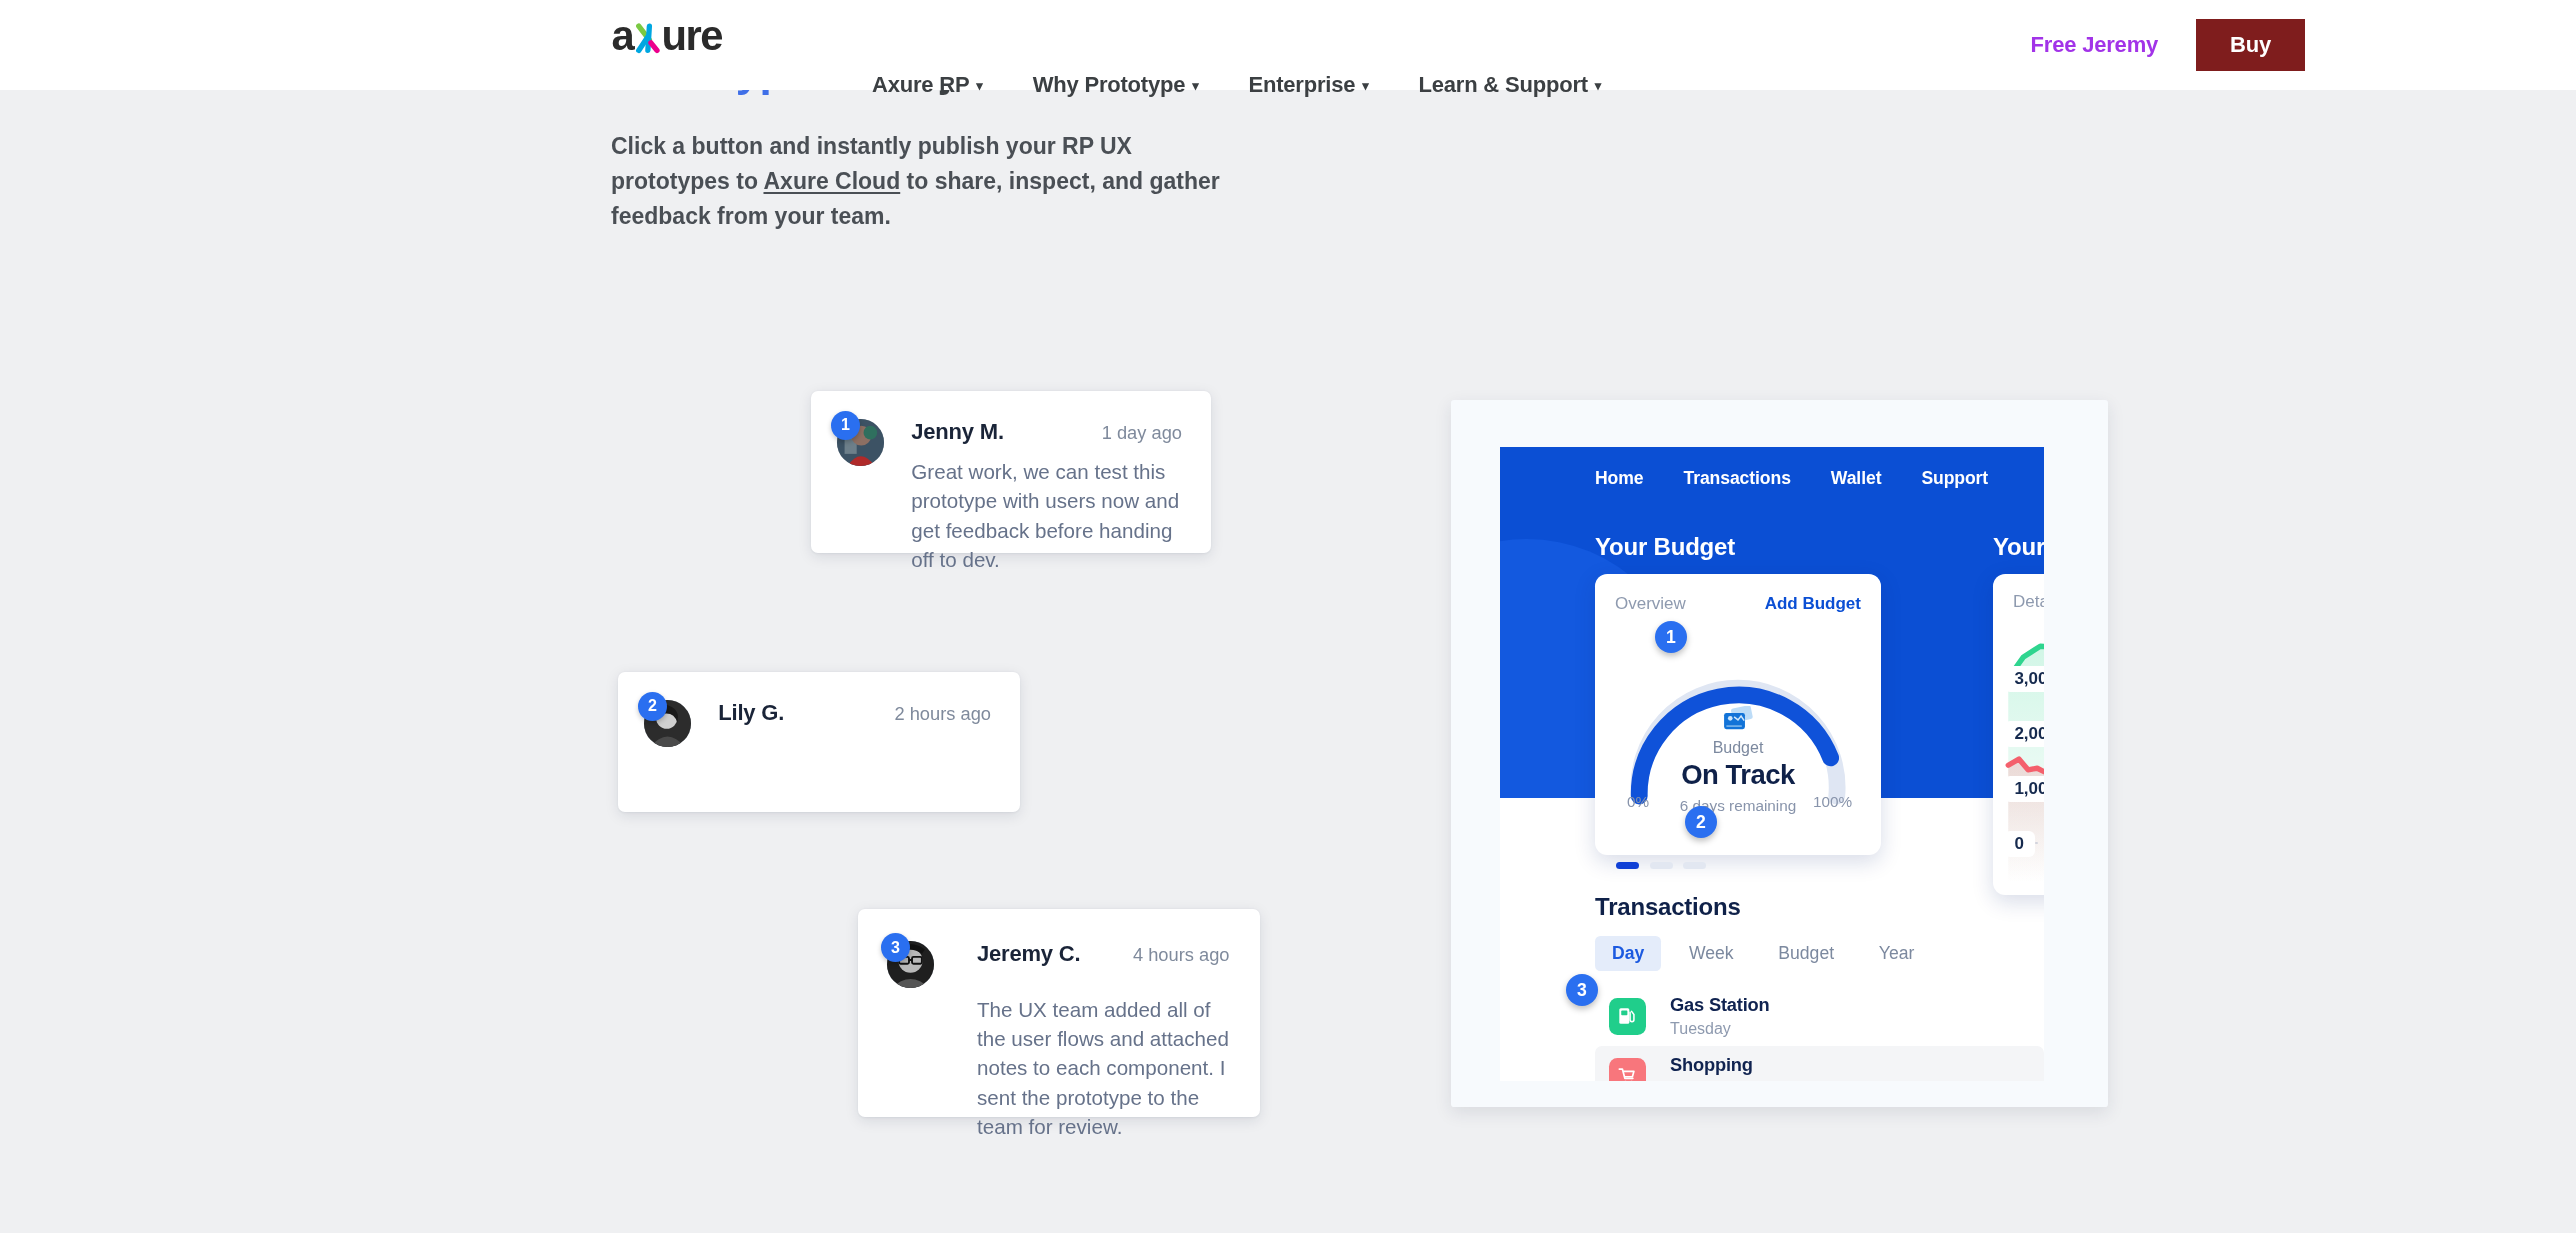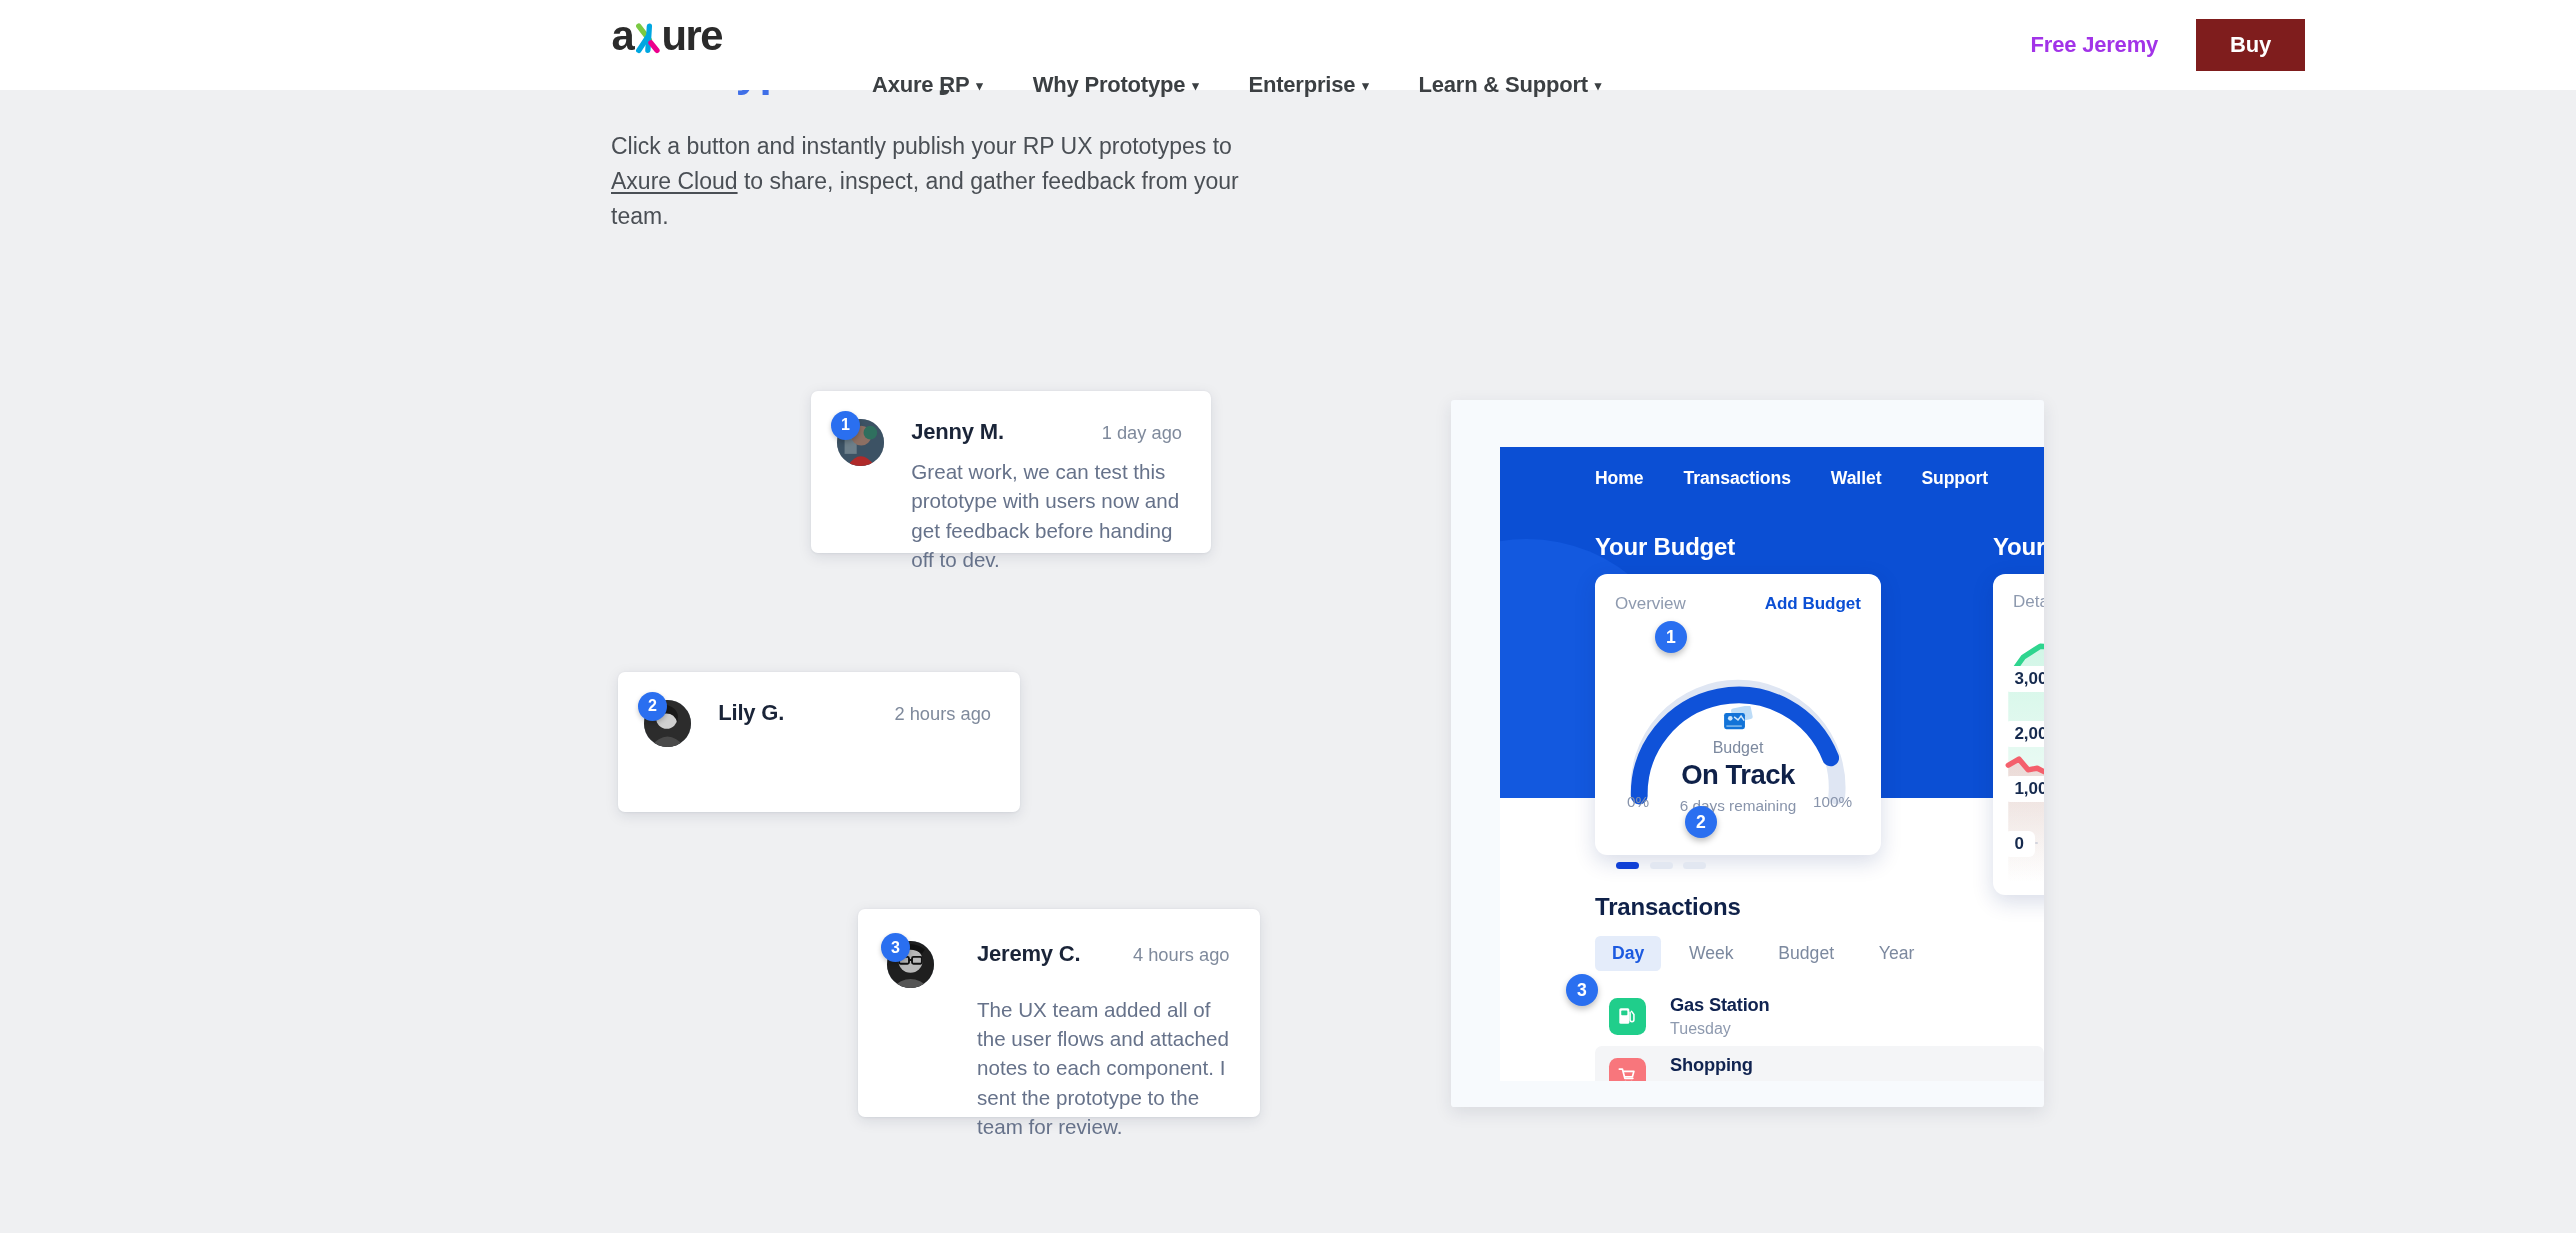--- a/index.html
+++ b/index.html
@@ -39,21 +39,21 @@
 
   
   .hero { position: absolute; left: 611px; top: 46px; width: 687px; }
   .hero-title {
     font-size: 44px; font-weight: 800; line-height: 1.12;
     color: #3c4043; letter-spacing: -0.8px; white-space: nowrap;
   }
   .hero-title .accent { color: #3f6fe8; }
   .hero-sub {
     margin-top: 34px; font-size: 23px; line-height: 1.52; color: #4a4f55;
-    width: 641px; font-weight: 400;
+    width: 641px; font-weight: 700;
   }
   .hero-sub a { color: #4a4f55; text-decoration: underline; text-underline-offset: 3.1px; }
 
   
   .card {
     position: absolute; background: #fff; border-radius: 6.9px;
     box-shadow: 0 3.1px 13.7px rgba(20,30,60,0.10), 0 0.8px 2.3px rgba(20,30,60,0.06);
   }
   .card-inner { display: flex; padding: 27.5px 29px 23px 26px; }
   .avatar-wrap { position: relative; flex: 0 0 auto; width: 56px; }
@@ -80,21 +80,21 @@
   #card-1 { left: 811px; top: 391px; width: 400px; height: 162px; }
   #card-2 { left: 618px; top: 672px; width: 402px; height: 140px; }
   #card-3 { left: 858px; top: 909px; width: 402px; height: 208px; }
   #card-3 .card-inner { padding: 32px 30.5px 27.5px 29px; }
   #card-3 .card-body { padding-left: 34px; }
   #card-3 .card-text { margin-top: 27.5px; }
 
   
   .mock-outer {
     position: absolute; left: 1451px; top: 400px;
-    width: 593px; height: 707px;
+    width: 657px; height: 707px;
     background: #f7fafd; border-radius: 3.1px;
     box-shadow: 0 5.3px 17px rgba(25,40,70,0.10);
     overflow: hidden;
   }
   .mock-app {
     position: absolute; left: 49px; top: 47px;
     width: 544px; height: 634px;
     background: #ffffff; overflow: hidden;
   }
   .app-blue {

